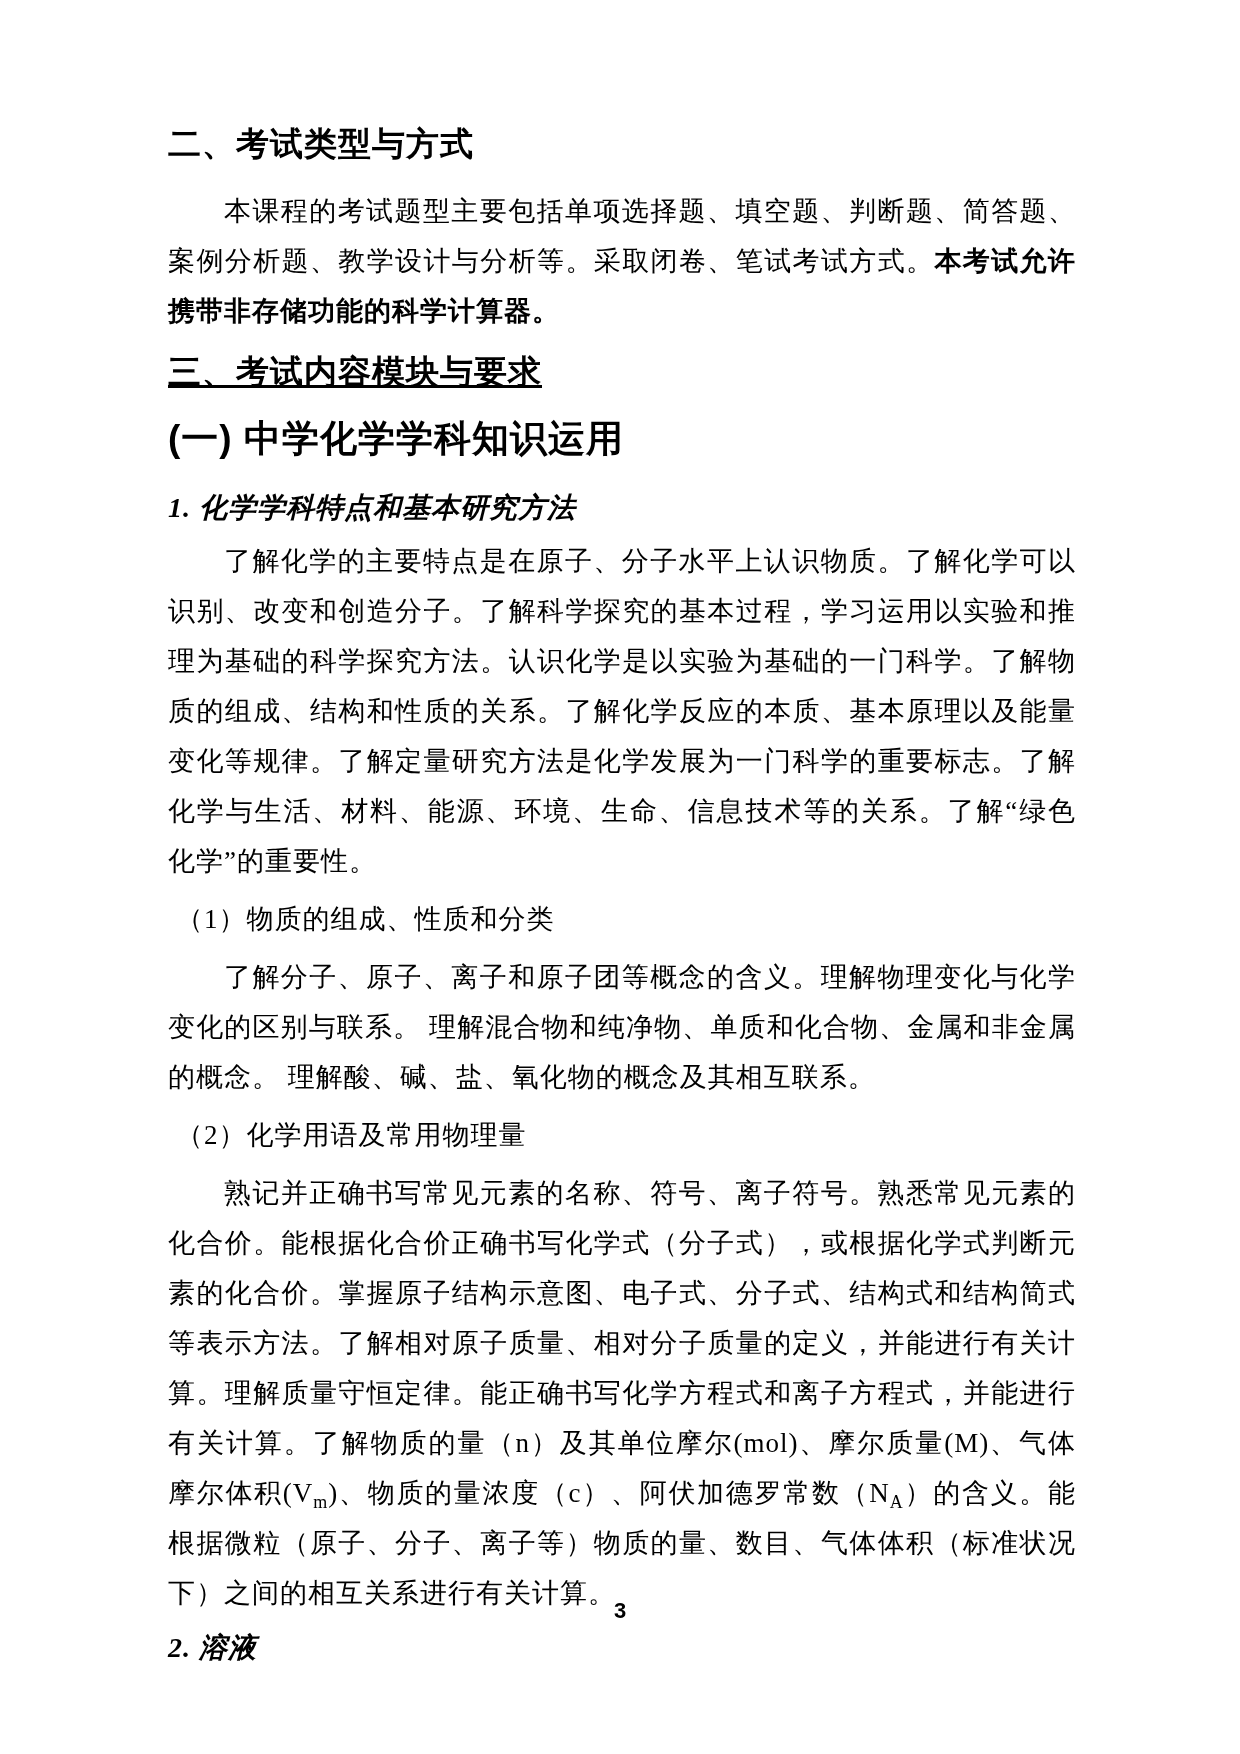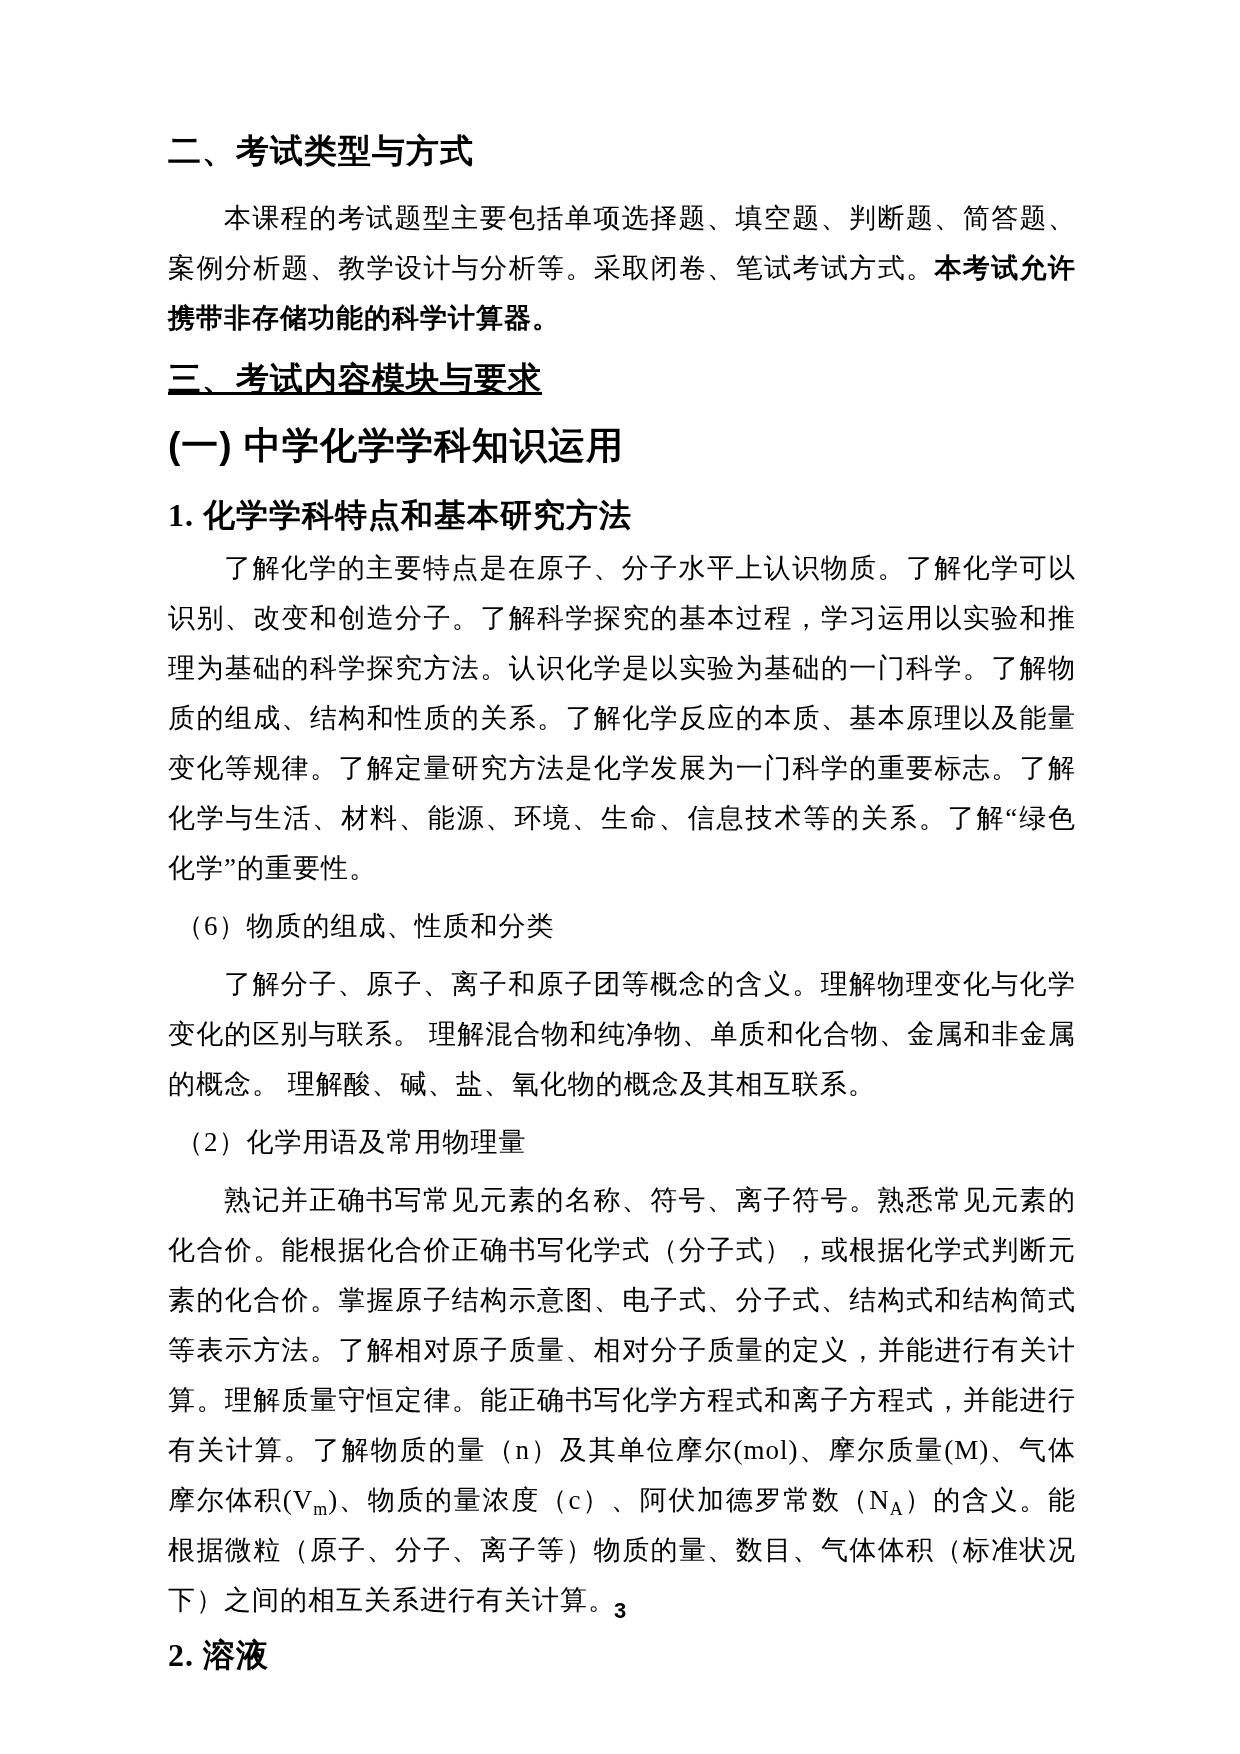--- a/index.html
+++ b/index.html
@@ -12,21 +12,21 @@
     width: 1240px;
     height: 1754px;
     background: #ffffff;
     color: #000000;
     font-family: "Liberation Serif", "DejaVu Serif", serif;
     overflow: hidden;
   }
   .content {
     position: absolute;
     left: 168px;
-    top: 129px;
+    top: 122px;
     width: 908px;
   }
   .h1 {
     font-family: "Liberation Sans", "DejaVu Sans", sans-serif;
     font-weight: bold;
     font-size: 33px;
     line-height: 44px;
     margin: 0 0 20px 0;
     letter-spacing: 1px;
   }
@@ -37,24 +37,25 @@
   .h2 {
     font-family: "Liberation Sans", "DejaVu Sans", sans-serif;
     font-weight: bold;
     font-size: 37px;
     line-height: 50px;
     margin: 12px 0 22px 0;
     letter-spacing: 1px;
   }
   .h3 {
     font-weight: bold;
-    font-size: 32px;
+    font-size: 28px;
     line-height: 44px;
     margin: 0 0 6px 0;
     letter-spacing: 1px;
+    font-style: italic;
   }
   .body-para {
     font-size: 27px;
     line-height: 50px;
     margin: 0 0 8px 0;
     text-align: justify;
     text-indent: 56px;
     letter-spacing: 1px;
   }
   .sub-item {
@@ -94,21 +95,21 @@
 
     <div class="h1 mt">三、考试内容模块与要求</div>
 
     <div class="h2">(一) 中学化学学科知识运用</div>
 
     <div class="h3">1. 化学学科特点和基本研究方法</div>
 
     <p class="body-para"><span>了解化学的主要特点是在原子、分子水平上认识物质。了解化学可以识别、改变和创造分子。了解科学探究的基本过程，学习运用以实验和推理为基础的科学探究方法。认识化学是以实验为基础的一门科学。了解物质的组成、结构和性质的关系。了解化学反应的本质、基本原理以及能量变化等规律。了解定量研究方法是化学发展为一门科学的重要标志。了解化学与生活、材料、能源、环境、生命、信息技术等的关系。了解“绿色化学”的重要性。</span></p>
 
 
-    <p class="sub-item">（6）物质的组成、性质和分类</p>
+    <p class="sub-item">（1）物质的组成、性质和分类</p>
 
     <p class="body-para"><span>了解分子、原子、离子和原子团等概念的含义。理解物理变化与化学变化的区别与联系。 理解混合物和纯净物、单质和化合物、金属和非金属的概念。 理解酸、碱、盐、氧化物的概念及其相互联系。</span></p>
 
     <p class="sub-item">（2）化学用语及常用物理量</p>
 
     <p class="body-para"><span>熟记并正确书写常见元素的名称、符号、离子符号。熟悉常见元素的化合价。能根据化合价正确书写化学式（分子式），或根据化学式判断元素的化合价。掌握原子结构示意图、电子式、分子式、结构式和结构简式等表示方法。了解相对原子质量、相对分子质量的定义，并能进行有关计算。理解质量守恒定律。能正确书写化学方程式和离子方程式，并能进行有关计算。了解物质的量（n）及其单位摩尔(mol)、摩尔质量(M)、气体摩尔体积(V</span><sub>m</sub><span>)、物质的量浓度（c）、阿伏加德罗常数（N</span><sub>A</sub><span>）的含义。能根据微粒（原子、分子、离子等）物质的量、数目、气体体积（标准状况下）之间的相互关系进行有关计算。</span></p>
 
     <div class="h3">2. 溶液</div>
 
   </div>

